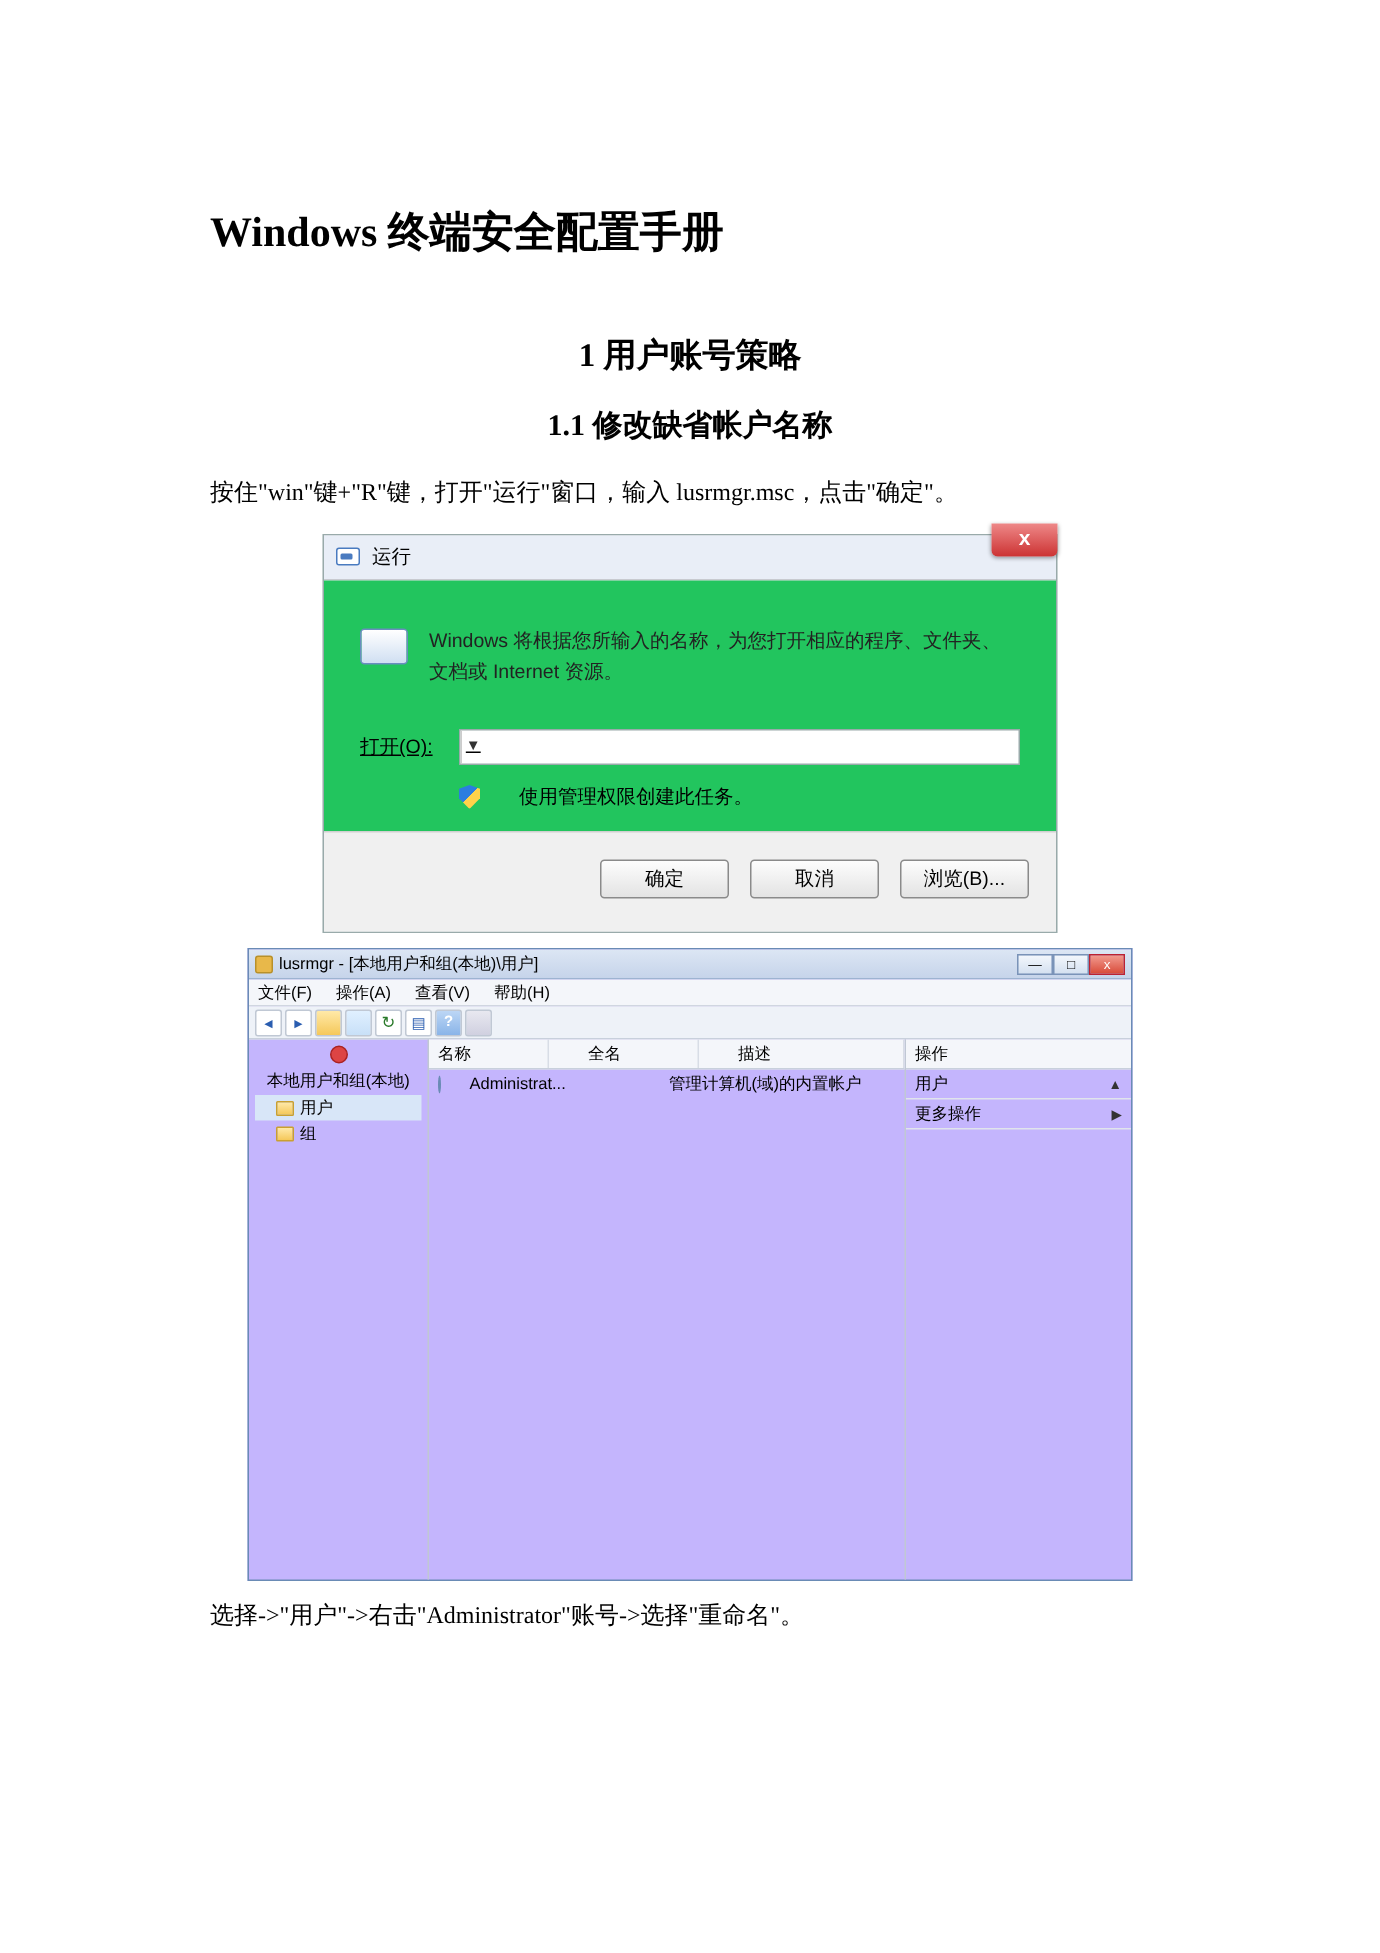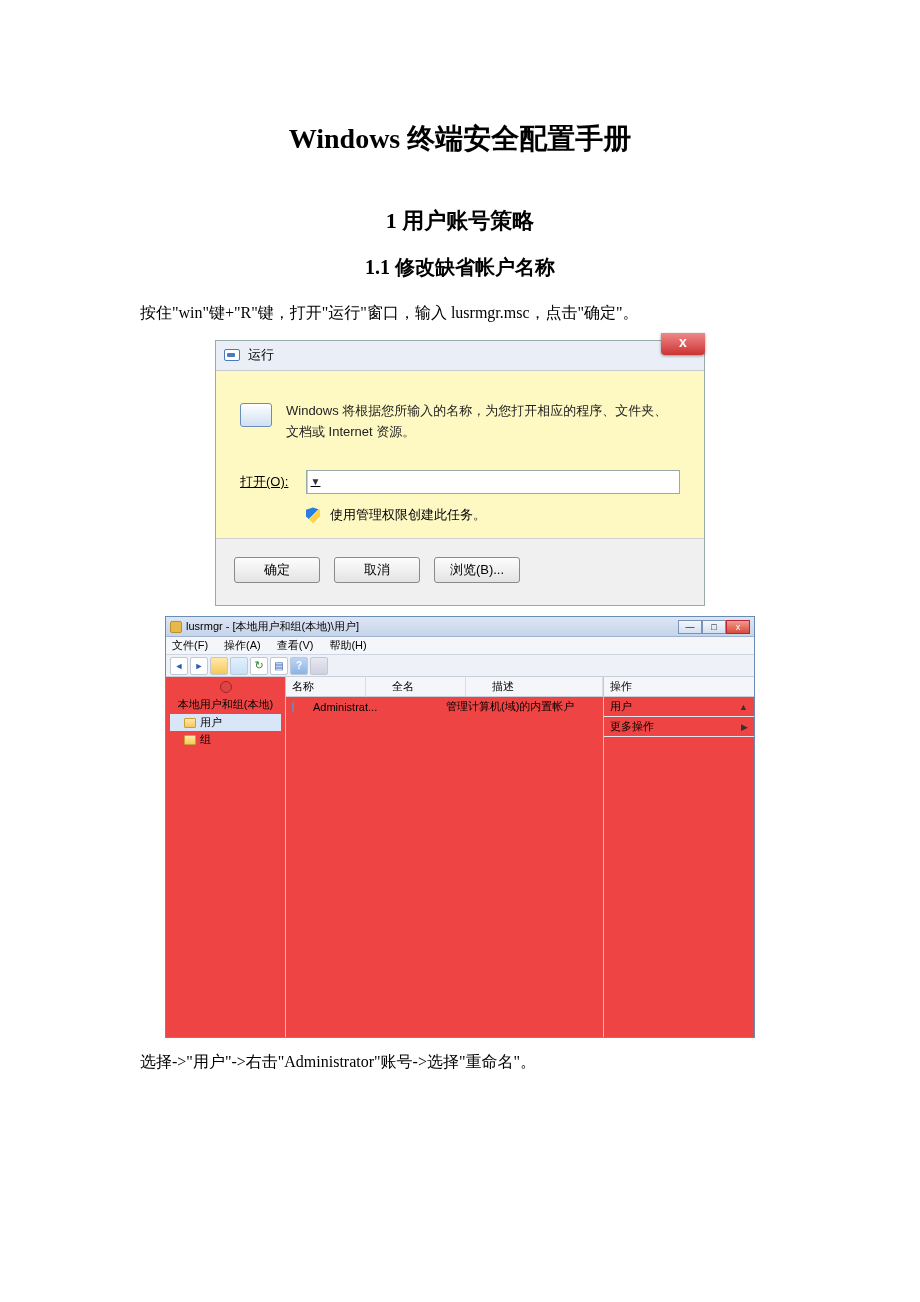--- a/index.html
+++ b/index.html
@@ -5,21 +5,21 @@
   * { box-sizing: border-box; margin: 0; padding: 0; }
   body {
     background: #fff;
     width: 920px;
     margin: 0 auto;
     font-family: "Microsoft YaHei", SimSun, Arial, sans-serif;
     color: #000;
     padding: 120px 0 60px 0;
   }
   .page { padding: 0 140px; }
-  .title { font-size: 28px; font-weight: bold; text-align: center; margin-bottom: 48px; font-family: SimSun, serif; }
+  .title { font-size: 28px; font-weight: bold; text-align: left; margin-bottom: 48px; font-family: SimSun, serif; margin-top: 16px; }
   .h2 { font-size: 22px; font-weight: bold; text-align: center; margin-bottom: 18px; font-family: SimSun, serif;}
   .h3 { font-size: 20px; font-weight: bold; text-align: center; margin-bottom: 18px; font-family: SimSun, serif;}
   .para { font-size: 16px; line-height: 1.8; margin-bottom: 12px; font-family: SimSun, serif; }
 
   
   .run-dialog {
     width: 490px;
     margin: 0 auto 10px auto;
     border: 1px solid #9aa;
     background: #f4f5f8;
@@ -38,63 +38,63 @@
   .run-titlebar .ticon::after{content:"";position:absolute;left:2px;top:3px;width:8px;height:4px;background:#4a7bc0;border-radius:1px;}
   .run-close {
     position: absolute; right: -1px; top: -8px;
     width: 44px; height: 22px;
     background: linear-gradient(#e88,#c33);
     border-radius: 0 0 4px 4px;
     color:#fff; text-align:center; font-size:14px; font-weight:bold;
     line-height:18px;
     box-shadow:0 1px 3px rgba(0,0,0,.4);
   }
-  .run-body { padding: 30px 24px 14px 24px; background: #fef9c3; }
+  .run-body { padding: 30px 24px 14px 24px; background: #22c55e; }
   .run-row1 { display:flex; gap:14px; align-items:flex-start; margin-bottom:28px;}
   .run-icon {
     width:32px;height:24px;border:1px solid #6a8dbf;border-radius:3px;
     background:linear-gradient(#fff,#d0dff2);
     flex:0 0 auto; margin-top:2px;
   }
   .run-desc { font-size:13px; line-height:1.6; color:#222;}
   .run-open-row{display:flex;align-items:center;gap:8px;margin-bottom:12px;text-decoration:underline;}
   .run-open-label{font-size:13px;width:58px;}
   .run-input-wrap{flex:1;display:flex;align-items:center;border:1px solid #9aa;background:#fff;height:24px;}
   .run-input{flex:1;border:none;outline:none;font-size:13px;padding:0 6px;background:transparent;}
   .run-dd{width:16px;text-align:center;font-size:10px;color:#333;border-left:1px solid #ccc;line-height:22px;}
-  .run-shield-row{display:flex;align-items:center;gap:10px;padding-left:66px;font-size:13px;}
+  .run-shield-row{display:flex;align-items:center;gap:26px;padding-left:66px;font-size:13px;}
   .shield{width:14px;height:16px;display:inline-block;position:relative;}
   .shield::before{content:"";position:absolute;inset:0;background:
     linear-gradient(135deg,#2b7de0 50%, #ffd24a 50%);
     clip-path: polygon(50% 0,100% 15%,100% 55%,50% 100%,0 55%,0 15%);
   }
   .run-footer{
     background:#f0f0f0;border-top:1px solid #d0d0d0;
     padding:18px 18px 22px 18px;
-    display:flex;gap:14px;
+    display:flex;justify-content:flex-end;gap:14px;
     position:relative;
   }
   .run-btn{
     min-width:86px;height:26px;
     border:1px solid #8a8a8a;border-radius:3px;
     background:linear-gradient(#fdfdfd,#e3e3e3);
     font-size:13px;cursor:pointer;
   }
   .watermark{
     position:absolute;left:0;right:0;bottom:-6px;
     text-align:center;font-size:34px;letter-spacing:2px;
     color:#d5d5d5;font-family:Arial,sans-serif;
     pointer-events:none;
   }
 
   
   .mmc{
     width:590px;margin:0 auto 10px auto;
     border:1px solid #6a8bb5;
-    background:#ef4444;font-size:11px;
+    background:#c4b5fd;font-size:11px;
   }
   .mmc-titlebar{
     height:20px;
     background:linear-gradient(#dce6f4,#c6d4ea);
     display:flex;align-items:center;justify-content:space-between;
     padding:0 4px;border-bottom:1px solid #9db3d1;
   }
   .mmc-title-left{display:flex;align-items:center;gap:4px;font-size:11px;}
   .mmc-appicon{width:12px;height:12px;background:#e8b84a;border:1px solid #b8902a;border-radius:2px;}
   .mmc-winbtns{display:flex;gap:0;}

